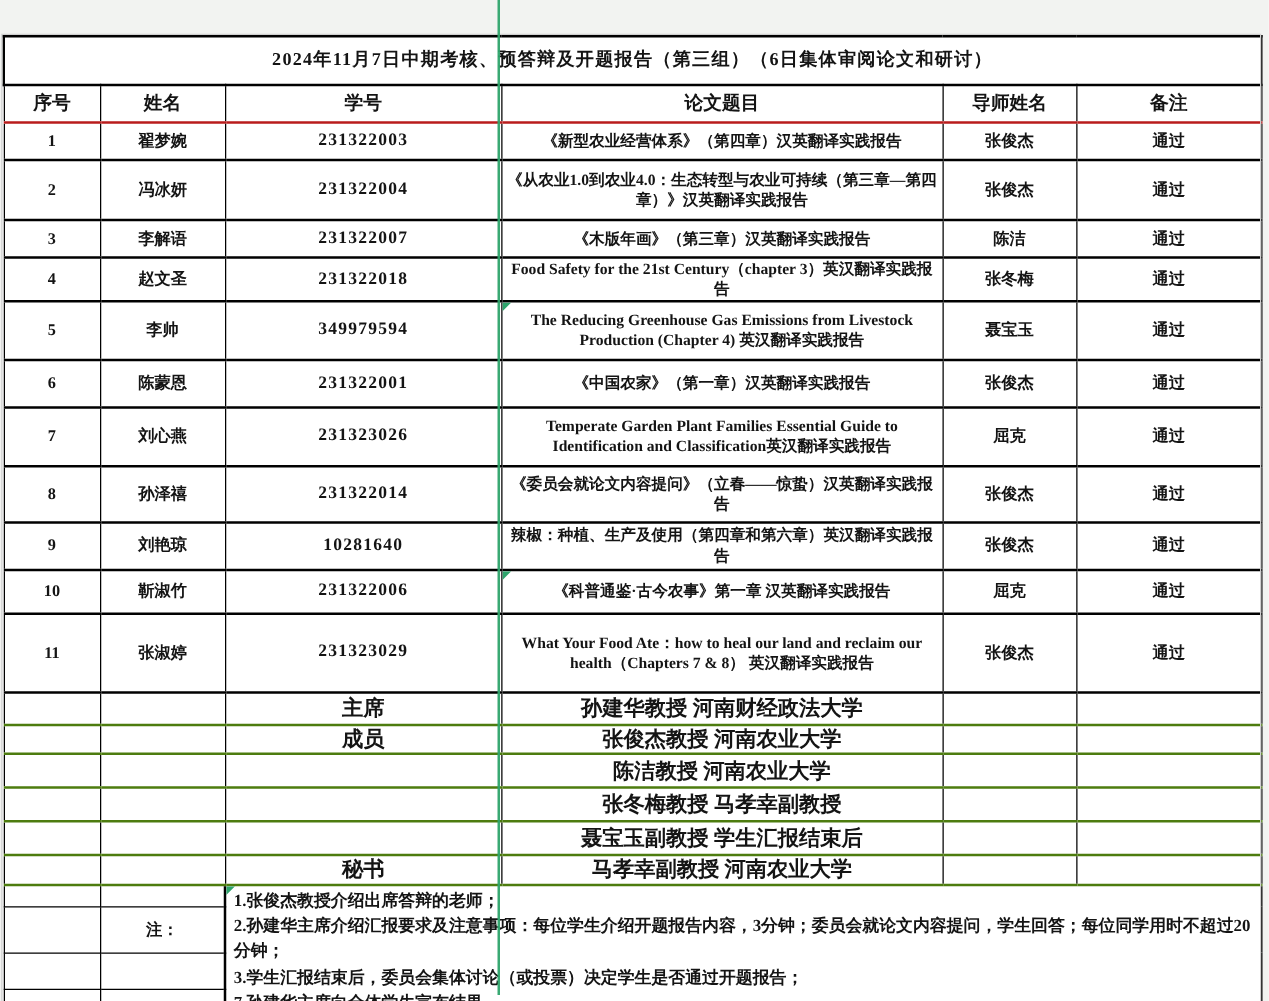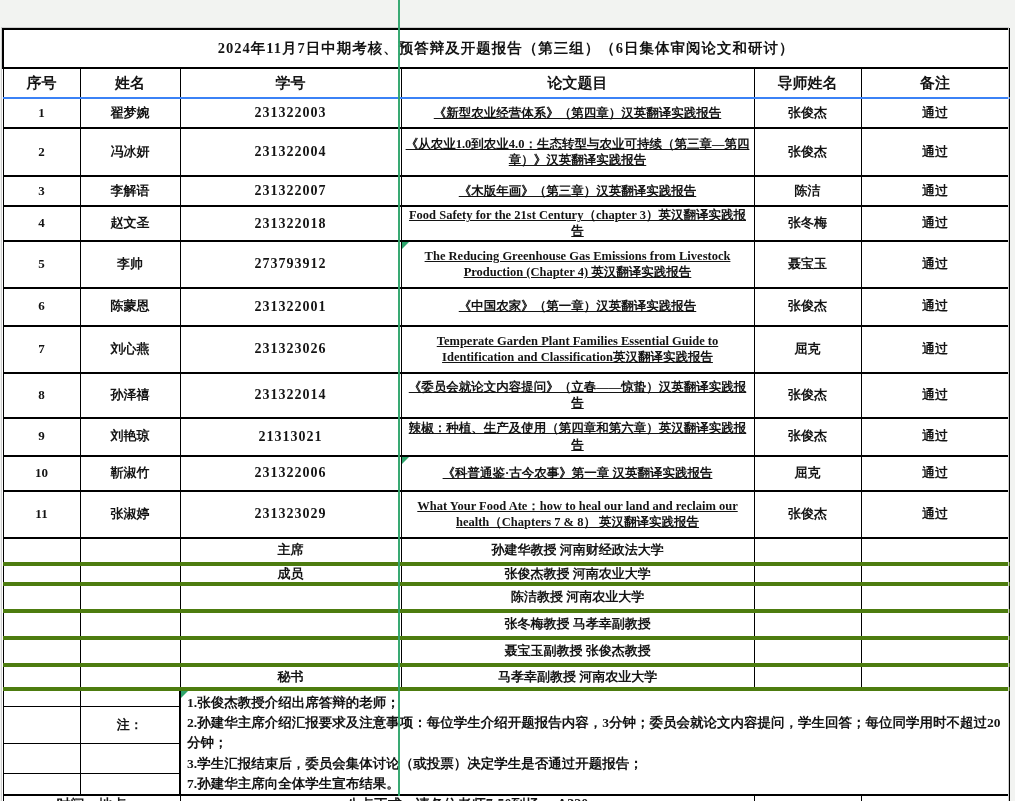--- a/index.html
+++ b/index.html
@@ -18,26 +18,26 @@
     border-collapse:collapse;table-layout:fixed;width:1006px;
     background:#fff;color:#141414;font-weight:bold;
   }
   td{
     border:1px solid #000;
     text-align:center;vertical-align:middle;
     padding:0 3px;overflow:hidden;
     font-size:13px;line-height:1.25;
   }
   tr.title-row td{border:2px solid #000;font-size:14.5px;letter-spacing:1px;}
-  tr.head-row td{font-size:15px;border-bottom:2px solid #3b82f6;}
+  tr.head-row td{font-size:15px;border-bottom:2px solid #b91c1c;}
   tr.srow td{border-bottom:2px solid #000;}
-  td.thesis{font-size:12.5px;line-height:1.3;text-decoration:underline;}
+  td.thesis{font-size:12.5px;line-height:1.3;}
   td.sid{font-size:14px;letter-spacing:1px;}
   td.advisor,td.remark{font-size:13px;}
-  tr.crow td{font-size:13px;border-bottom:4px solid #4d7c0f;}
+  tr.crow td{font-size:17px;border-bottom:2px solid #4d7c0f;}
   td.notes-cell{
     border:2px solid #000;
     text-align:left;vertical-align:top;
     font-size:13.5px;line-height:1.5;padding:2px 4px 0 6px;
   }
   td.notes-cell .nline{white-space:normal;}
   tr.footer-row td{font-size:14px;border-top:2px solid #000;}
   .green-line{
     position:absolute;left:396px;top:-28px;width:2px;height:796px;
     background:#2ea46c;opacity:.95;z-index:5;pointer-events:none;
@@ -107,21 +107,21 @@
       <td>4</td>
       <td>赵文圣</td>
       <td class="sid">231322018</td>
       <td class="thesis">Food Safety for the 21st Century（chapter 3）英汉翻译实践报告</td>
       <td class="advisor">张冬梅</td>
       <td class="remark">通过</td>
     </tr>
     <tr class="srow" style="height:47px">
       <td>5</td>
       <td>李帅</td>
-      <td class="sid">273793912</td>
+      <td class="sid">349979594</td>
       <td class="thesis green-corner">The Reducing Greenhouse Gas Emissions from Livestock Production (Chapter 4) 英汉翻译实践报告</td>
       <td class="advisor">聂宝玉</td>
       <td class="remark">通过</td>
     </tr>
     <tr class="srow" style="height:38px">
       <td>6</td>
       <td>陈蒙恩</td>
       <td class="sid">231322001</td>
       <td class="thesis">《中国农家》（第一章）汉英翻译实践报告</td>
       <td class="advisor">张俊杰</td>
@@ -139,34 +139,34 @@
       <td>8</td>
       <td>孙泽禧</td>
       <td class="sid">231322014</td>
       <td class="thesis">《委员会就论文内容提问》（立春——惊蛰）汉英翻译实践报告</td>
       <td class="advisor">张俊杰</td>
       <td class="remark">通过</td>
     </tr>
     <tr class="srow" style="height:38px">
       <td>9</td>
       <td>刘艳琼</td>
-      <td class="sid">21313021</td>
+      <td class="sid">10281640</td>
       <td class="thesis">辣椒：种植、生产及使用（第四章和第六章）英汉翻译实践报告</td>
       <td class="advisor">张俊杰</td>
       <td class="remark">通过</td>
     </tr>
     <tr class="srow" style="height:35px">
       <td>10</td>
       <td>靳淑竹</td>
       <td class="sid">231322006</td>
       <td class="thesis green-corner">《科普通鉴·古今农事》第一章 汉英翻译实践报告</td>
       <td class="advisor">屈克</td>
       <td class="remark">通过</td>
     </tr>
-    <tr class="srow" style="height:47px">
+    <tr class="srow" style="height:63px">
       <td>11</td>
       <td>张淑婷</td>
       <td class="sid">231323029</td>
       <td class="thesis">What Your Food Ate：how to heal our land and reclaim our health（Chapters 7 &amp; 8）  英汉翻译实践报告</td>
       <td class="advisor">张俊杰</td>
       <td class="remark">通过</td>
     </tr>
 
     <tr class="crow" style="height:26px">
       <td></td>
@@ -197,21 +197,21 @@
       <td></td>
       <td></td>
       <td>张冬梅教授 马孝幸副教授</td>
       <td></td>
       <td></td>
     </tr>
     <tr class="crow" style="height:27px">
       <td></td>
       <td></td>
       <td></td>
-      <td>聂宝玉副教授 张俊杰教授</td>
+      <td>聂宝玉副教授 学生汇报结束后</td>
       <td></td>
       <td></td>
     </tr>
     <tr class="crow" style="height:24px">
       <td></td>
       <td></td>
       <td>秘书</td>
       <td>马孝幸副教授 河南农业大学</td>
       <td></td>
       <td></td>

